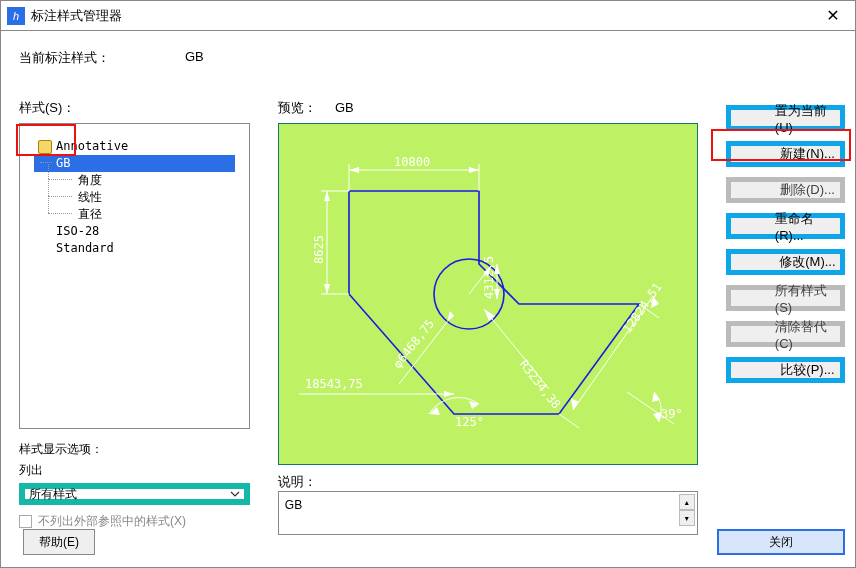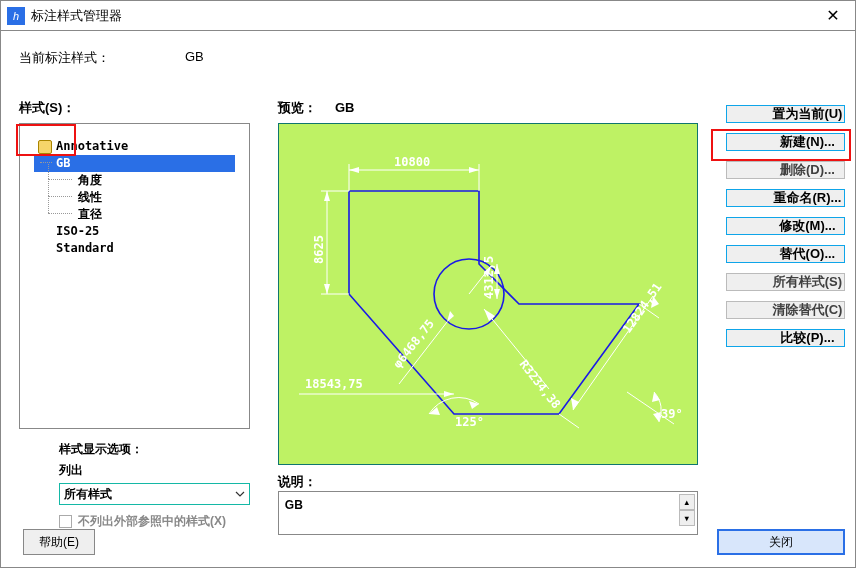--- a/index.html
+++ b/index.html
@@ -4,47 +4,47 @@
 <style>
   * { box-sizing: border-box; margin: 0; padding: 0; }
   html, body { width: 856px; height: 568px; font-family: "Microsoft YaHei", "SimSun", sans-serif; font-size: 12px; background: #fff; overflow: hidden; }
   .window { width: 856px; height: 568px; border: 1px solid #888; background: #fff; display: flex; flex-direction: column; }
   .titlebar { height: 30px; background: #fff; display: flex; align-items: center; border-bottom: 1px solid #888; }
   .app-icon { width: 18px; height: 18px; background: #2a6fe6; margin: 0 6px; display: flex; align-items: center; justify-content: center; color: #fff; font-style: italic; font-size: 11px; }
   .title-text { flex: 1; font-size: 13px; color: #000; }
   .close-btn { width: 44px; height: 29px; display: flex; align-items: center; justify-content: center; font-size: 16px; cursor: pointer; }
   .content { flex: 1; padding: 18px 10px 10px 18px; position: relative; }
   .row-current { display: flex; gap: 75px; font-size: 13px; margin-bottom: 32px; }
-  .layout { display: flex; gap: 28px; font-weight: bold; }
+  .layout { display: flex; gap: 28px; }
   .left-col { width: 248px; display: flex; flex-direction: column; }
   .mid-col { width: 420px; display: flex; flex-direction: column; }
   .right-col { width: 128px; display: flex; flex-direction: column; gap: 10px; padding-top: 6px; }
   .label { font-size: 13px; margin-bottom: 6px; }
   .tree-box { border: 1px solid #888; height: 306px; background: #fff; padding: 14px; overflow: auto; font-family: "SimSun", monospace; }
   .tree-item { padding: 1px 2px 1px 22px; position: relative; line-height: 15px; white-space: nowrap; }
   .tree-item.sel { background: #2a6fe6; color: #fff; padding-left: 22px; }
   .tree-item.root::before { content: ""; position: absolute; left: 4px; top: 2px; width: 12px; height: 12px; background: #f6d56a; border: 1px solid #aa8500; border-radius: 2px; }
   .tree-child { padding-left: 44px; position: relative; }
   .tree-child::before { content: ""; position: absolute; left: 14px; top: 7px; width: 24px; height: 1px; border-top: 1px dotted #999; }
   .tree-child::after { content: ""; position: absolute; left: 14px; top: -8px; width: 1px; height: 15px; border-left: 1px dotted #999; }
   .tree-item.sel::before { content: ""; position: absolute; left: 6px; top: 7px; width: 12px; height: 1px; border-top: 1px dotted #999; }
   .red-box { position: absolute; border: 2px solid #e11; pointer-events: none; }
   .red-box-tree { left: 15px; top: 93px; width: 60px; height: 32px; }
   .red-box-btn { right: 4px; top: 98px; width: 140px; height: 32px; }
-  .display-opts { margin-top: 12px; margin-left: 40px; }
-  .select-box { margin-top: 4px; width: 100%; height: 22px; border: 1px solid #14b8a6; background: #fff; display: flex; align-items: center; justify-content: space-between; padding: 0 4px; }
+  .display-opts { margin-top: 12px; }
+  .select-box { margin-top: 4px; width: 100%; height: 22px; border: 6px solid #14b8a6; background: #fff; display: flex; align-items: center; justify-content: space-between; padding: 0 4px; }
   .select-arrow { width: 10px; height: 10px; }
   .cb-row { display: flex; align-items: center; gap: 6px; margin-top: 8px; color: #888; }
   .cb { width: 13px; height: 13px; border: 1px solid #aaa; background: #fff; }
   .preview-box { border: 1px solid #0f766e; height: 342px; background: #bef264; position: relative; overflow: hidden; }
   .desc-label { margin-top: 8px; font-size: 13px; }
   .desc-box { border: 1px solid #888; height: 44px; padding: 6px; position: relative; }
   .desc-arrows { position: absolute; right: 2px; top: 2px; width: 16px; display: flex; flex-direction: column; }
   .mini-btn { width: 16px; height: 16px; border: 1px solid #bbb; background: #efefef; display: flex; align-items: center; justify-content: center; font-size: 8px; }
-  .btn { height: 18px; border: 1px solid #0ea5e9; background: #efefef; display: flex; align-items: center; justify-content: center; font-size: 13px; cursor: pointer; padding-left: 44px; }
+  .btn { height: 26px; border: 5px solid #0ea5e9; background: #efefef; display: flex; align-items: center; justify-content: center; font-size: 13px; cursor: pointer; padding-left: 44px; }
   .btn.disabled { color: #404040; border-color: #bbb; cursor: default; }
   .footer { position: absolute; left: 22px; right: 10px; bottom: 12px; display: flex; justify-content: space-between; }
   .btn-help { width: 72px; height: 26px; border: 1px solid #888; background: #efefef; display: flex; align-items: center; justify-content: center; cursor: pointer; }
   .btn-close { width: 128px; height: 26px; border: 2px solid #2a6fe6; background: #d8e6fb; display: flex; align-items: center; justify-content: center; cursor: pointer; font-family: Liberation Serif, serif; }
   .dim-text { fill: #fff; font-size: 12px; font-family: monospace; }
   .dim-line { stroke: #fff; stroke-width: 1; }
   .poly { stroke: #1a1ae6; stroke-width: 1.6; fill: none; }
 </style>
 </head>
 <body>
@@ -64,21 +64,21 @@
     <div class="layout">
 
       <div class="left-col">
         <div class="label">样式(S)：</div>
         <div class="tree-box">
           <div class="tree-item root">Annotative</div>
           <div class="tree-item sel">GB</div>
           <div class="tree-item tree-child">角度</div>
           <div class="tree-item tree-child">线性</div>
           <div class="tree-item tree-child">直径</div>
-          <div class="tree-item" style="padding-left:22px">ISO-25</div>
+          <div class="tree-item" style="padding-left:22px">ISO-28</div>
           <div class="tree-item" style="padding-left:22px">Standard</div>
         </div>
 
         <div class="display-opts">
           <div>样式显示选项：</div>
           <div style="margin-top:4px">列出</div>
           <div class="select-box">
             <span>所有样式</span>
             <svg class="select-arrow" viewBox="0 0 10 10">
                 <path d="M1 3 L5 7 L9 3" stroke="#333" fill="none" stroke-width="1.2"></path>
@@ -163,21 +163,20 @@
           </div>
         </div>
       </div>
 
       <div class="right-col">
         <div class="btn">置为当前(U)</div>
         <div class="btn">新建(N)...</div>
         <div class="btn disabled">删除(D)...</div>
         <div class="btn">重命名(R)...</div>
         <div class="btn">修改(M)...</div>
-        <div class="btn">替代(O)...</div>
         <div class="btn disabled">所有样式(S)</div>
         <div class="btn disabled">清除替代(C)</div>
         <div class="btn">比较(P)...</div>
       </div>
     </div>
 
     <div class="red-box red-box-tree"></div>
     <div class="red-box red-box-btn"></div>
 
     <div class="footer">

